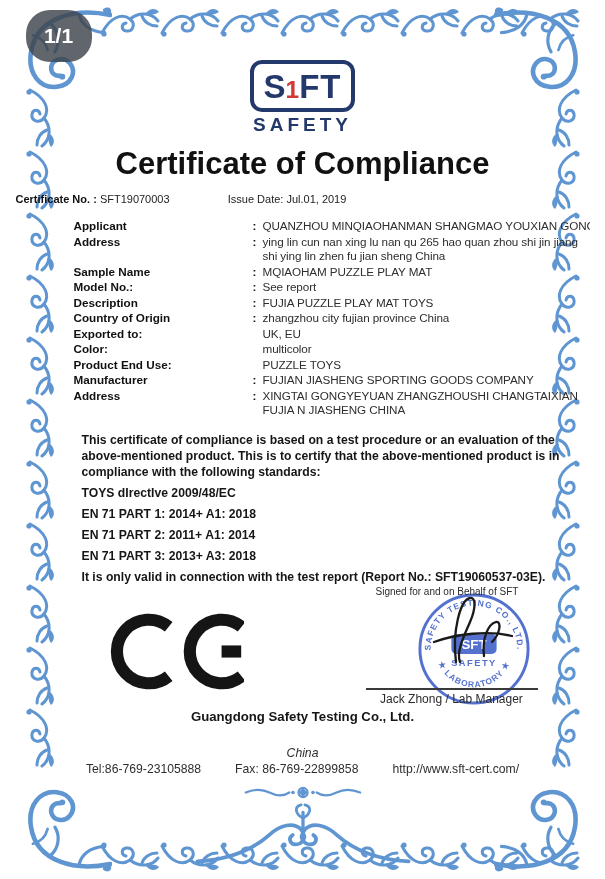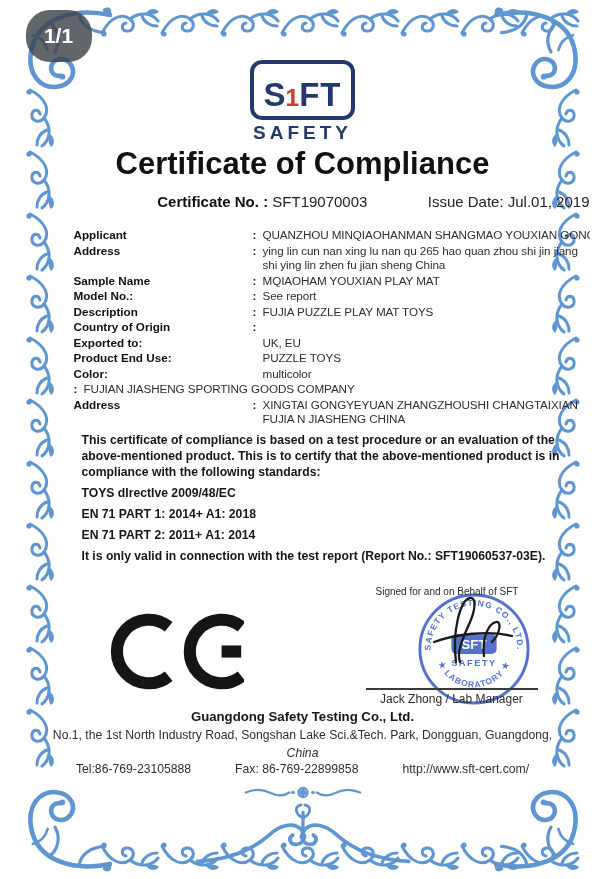--- a/index.html
+++ b/index.html
@@ -26,38 +26,38 @@
   .badge {
     position:absolute; left:10px; top:10px; width:66px; height:52px; z-index:5;
     background:rgba(62,68,76,.82); border-radius:24px;
     display:flex; align-items:center; justify-content:center;
     color:#fff; font-size:21px; font-weight:bold;
   }
   
   .logo-block { position:absolute; top:60px; left:0; width:100%; text-align:center; }
   .logo-box {
     display:inline-block; border:4px solid var(--logo-navy,#24396b); border-radius:12px;
-    padding:13px 10px 3px; color:var(--logo-navy,#24396b);
+    padding:5px 10px 3px; color:var(--logo-navy,#24396b);
     font-size:33px; font-weight:bold; letter-spacing:1px; line-height:1.1;
   }
   .logo-box .one { color:var(--logo-red,#d03a34); font-size:0.74em; margin:0 -1px; }
   .logo-safety {
     margin-top:2px; color:var(--logo-navy,#24396b);
     font-size:19px; font-weight:bold; letter-spacing:4px;
   }
   
   .title { position:absolute; top:146px; left:0; width:100%; text-align:center;
            font-size:31px; font-weight:bold; color:#111; }
-  .cert-line { position:absolute; top:193px; left:0; width:100%; text-align:right;
-               font-size:15px; color:#222; }
+  .cert-line { position:absolute; top:193px; left:0; width:100%; text-align:left;
+               font-size:11px; color:#222; }
   .cert-line b { color:#111; }
   .cert-line .gap { display:inline-block; width:52px; }
   
   .fields { position:absolute; top:219px; left:58px; width:506px;
-            font-size:11.7px; line-height:14.5px;margin-top:9px; }
+            font-size:11.7px; line-height:14.5px; }
   .frow { display:flex; margin-bottom:1px; }
   .frow .lbl { flex:0 0 179px; font-weight:bold; color:#111; }
   .frow .sep { flex:0 0 10px; font-weight:bold; color:#111; }
   .frow .val { flex:1; color:#2e2e2e; letter-spacing:-0.1px; white-space:nowrap; }
   .frow.wrap .val { white-space:normal; }
   
   .statement { position:absolute; top:417px; left:66px; width:494px;
                font-size:12.2px; font-weight:bold; color:#161616; line-height:16px;margin-top:15px; }
   .statement .std { margin-top:5px; }
   .statement .validity { margin-top:5px; }
@@ -75,21 +75,21 @@
   .sign-name { position:absolute; left:8px; top:108px; width:180px; text-align:center;
                font-size:12px; color:#2a2a2a; z-index:2; }
   
   .f-company { position:absolute; top:709px; left:0; width:100%; text-align:center;
                font-size:13.2px; font-weight:bold; color:#161616; }
   .f-addr1 { position:absolute; top:728px; left:0; width:100%; text-align:center;
              font-size:12.2px; color:#2e2e2e; }
   .f-addr2 { position:absolute; top:746px; left:0; width:100%; text-align:center;
              font-size:12.2px; color:#2e2e2e;font-style:italic; }
   .f-contact { position:absolute; top:762px; left:0; width:100%;
-               display:flex; justify-content:center; gap:44px;
+               display:flex; justify-content:center; gap:34px;
                font-size:12.2px; color:#2e2e2e; }
   .hidden-defs { position:absolute; width:0; height:0; overflow:hidden; }
 </style>
 </head>
 <body>
 
 <svg class="hidden-defs" aria-hidden="true">
   <defs>
     <symbol id="sym-scroll" viewBox="0 0 60 32">
       <g fill="none" stroke="currentColor" stroke-width="3" stroke-linecap="round">
@@ -226,67 +226,70 @@
         <span class="val">QUANZHOU MINQIAOHANMAN SHANGMAO YOUXIAN GONGSI</span>
       </div>
     <div class="frow wrap">
         <span class="lbl">Address</span>
         <span class="sep">:</span>
         <span class="val">ying lin cun nan xing lu nan qu 265 hao quan zhou shi jin jiang shi ying lin zhen fu jian sheng China</span>
       </div>
     <div class="frow">
         <span class="lbl">Sample Name</span>
         <span class="sep">:</span>
-        <span class="val">MQIAOHAM YOUXIAN PLAY MAT</span>
+        <span class="val">MQIAOHAM PUZZLE PLAY MAT</span>
       </div>
     <div class="frow">
         <span class="lbl">Model No.:</span>
         <span class="sep">:</span>
         <span class="val">See report</span>
       </div>
     <div class="frow">
         <span class="lbl">Description</span>
         <span class="sep">:</span>
         <span class="val">FUJIA PUZZLE PLAY MAT TOYS</span>
       </div>
     <div class="frow">
         <span class="lbl">Country of Origin</span>
         <span class="sep">:</span>
+        <span class="val">zhangzhou city fujian province China</span>
       </div>
     <div class="frow">
         <span class="lbl">Exported to:</span>
         <span class="sep"></span>
         <span class="val">UK, EU</span>
       </div>
     <div class="frow">
+        <span class="lbl">Color:</span>
+        <span class="sep"></span>
+        <span class="val">multicolor</span>
+      </div>
+    <div class="frow">
         <span class="lbl">Product End Use:</span>
         <span class="sep"></span>
         <span class="val">PUZZLE TOYS</span>
       </div>
     <div class="frow">
-        <span class="lbl">Color:</span>
-        <span class="sep"></span>
-        <span class="val">multicolor</span>
-      </div>
-    <div class="frow">
+        <span class="lbl">Manufacturer</span>
         <span class="sep">:</span>
         <span class="val">FUJIAN JIASHENG SPORTING GOODS COMPANY</span>
       </div>
     <div class="frow wrap">
         <span class="lbl">Address</span>
         <span class="sep">:</span>
         <span class="val">XINGTAI GONGYEYUAN ZHANGZHOUSHI CHANGTAIXIAN FUJIA N JIASHENG CHINA</span>
       </div>
   </div>
 
   <div class="statement">
     <div class="intro">This certificate of compliance is based on a test procedure or an evaluation of the above-mentioned product. This is to certify that the above-mentioned product is in compliance with the following standards:</div>
     <div class="std">TOYS dIrectIve 2009/48/EC</div>
     <div class="std">EN 71 PART 1: 2014+ A1: 2018</div>
     <div class="std">EN 71 PART 2: 2011+ A1: 2014</div>
+    <div class="std">EN 71 PART 3: 2013+ A3: 2018</div>
     <div class="validity">It is only valid in connection with the test report (Report No.: SFT19060537-03E).</div>
   </div>
 
   <svg class="ce" width="142" height="89" viewBox="0 0 152 95">
     <path d="M 71.4,21.1 A 34 34 0 1 0 71.4,73.9" fill="none" stroke="#151515" stroke-width="13"></path>
     <path d="M 149.4,21.1 A 34 34 0 1 0 149.4,73.9" fill="none" stroke="#151515" stroke-width="13"></path>
     <line x1="128" y1="47.5" x2="149" y2="47.5" stroke="#151515" stroke-width="13"></line>
   </svg>
 
   <div class="sign-block">
@@ -310,21 +313,20 @@
         <path d="M30 72 C 26 42, 34 10, 44 8 C 50 7, 50 18, 44 32 C 38 46, 30 62, 34 72"></path>
         <path d="M8 52 C 30 44, 62 40, 86 46"></path>
         <path d="M58 66 C 56 48, 62 34, 70 32 C 76 31, 74 44, 66 52"></path>
       </g>
     </svg>
     <div class="sign-line"></div>
     <div class="sign-name">Jack Zhong / Lab Manager</div>
   </div>
 
   <div class="f-company">Guangdong Safety Testing Co., Ltd.</div>
-  <div class="f-addr1">No.1, the 1st North Industry Road, Songshan Lake Sci.&amp;Tech. Park, Dongguan, Guangdong,</div>
   <div class="f-addr2">China</div>
   <div class="f-contact">
     <span>Tel:86-769-23105888</span>
     <span>Fax: 86-769-22899858</span>
     <span>http://www.sft-cert.com/</span>
   </div>
 
 </div>
 
 </body></html>

